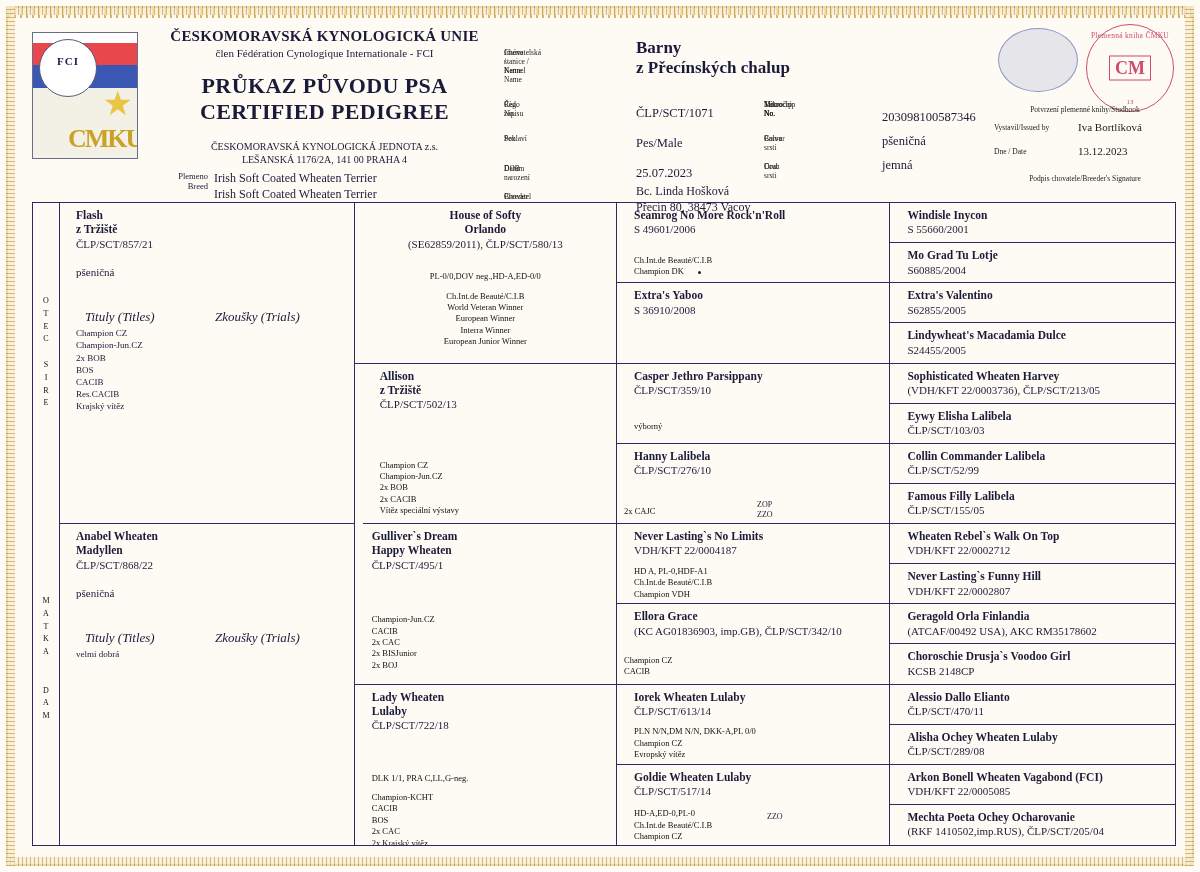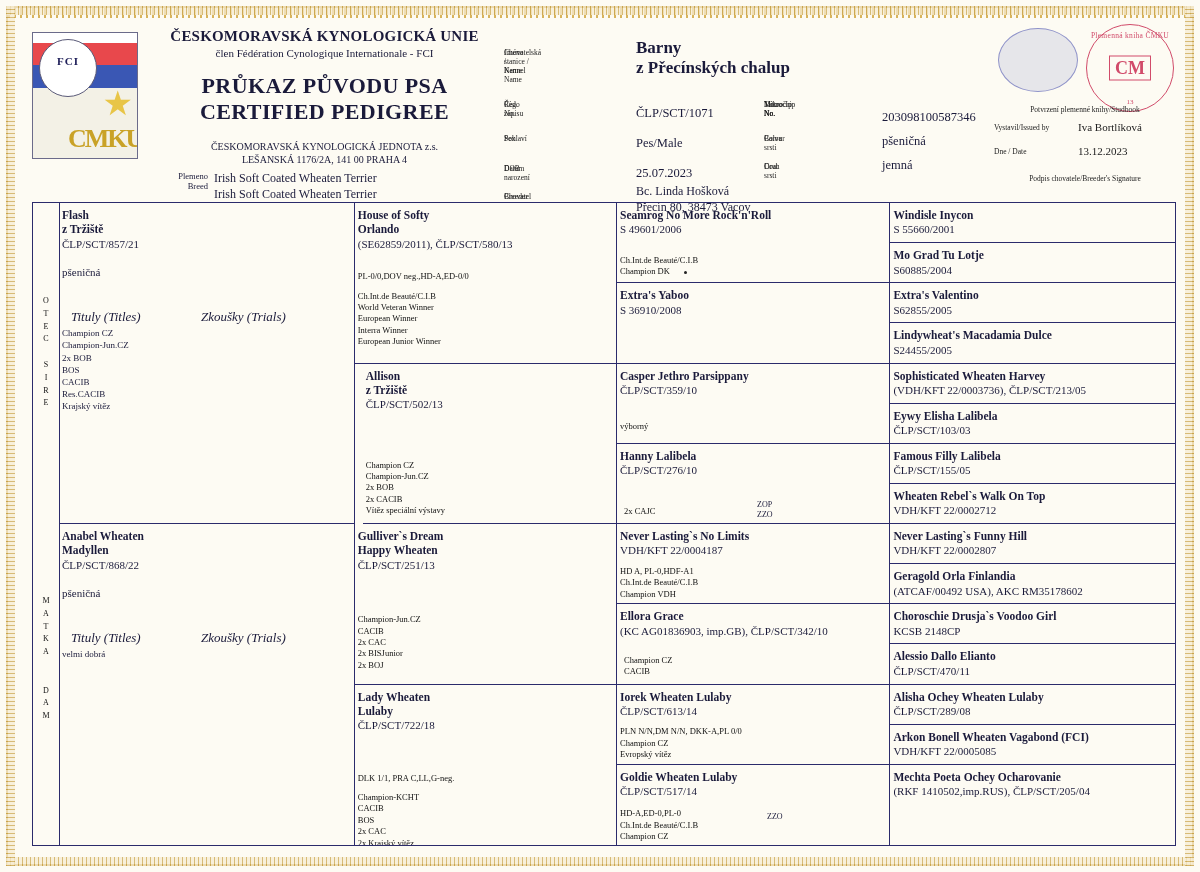--- a/index.html
+++ b/index.html
@@ -128,21 +128,21 @@
     font-size:8px;letter-spacing:0;text-align:center;color:#111;
   }
   .lbl-col span{position:absolute;left:0;right:0;line-height:1.6;}
   .cols{position:absolute;left:26px;right:0;top:0;bottom:0;}
   .col{position:absolute;top:0;bottom:0;border-right:1px solid #2b2b6b;box-sizing:border-box;}
   .col:last-child{border-right:none;}
   .c1{left:0;width:26.5%;}
   .c2{left:26.5%;width:23.5%;}
   .c3{left:50%;width:24.5%;}
   .c4{left:74.5%;width:25.5%;}
-  .cell{position:relative;border-bottom:1px solid #2b2b6b;box-sizing:border-box;padding:5px 3px;overflow:hidden;}
+  .cell{position:relative;border-bottom:1px solid #2b2b6b;box-sizing:border-box;padding:5px 17px;overflow:hidden;}
   .cell:last-child{border-bottom:none;}
   .nm{font-size:11.5px;font-weight:bold;line-height:1.25;}
   .reg{font-size:11px;line-height:1.3;}
   .sm{font-size:8.5px;line-height:1.35;color:#111;}
   .sm2{font-size:9px;line-height:1.35;}
   .mt8{margin-top:8px;}
   .mt14{margin-top:14px;}
   .mt20{margin-top:20px;}
   .titles-row{position:relative;margin-top:18px;font-size:13px;font-style:italic;margin-left:9px;}
   .titles-row .b{position:absolute;left:130px;top:0;}
@@ -317,21 +317,21 @@
               <span>Tituly (Titles)</span>
               <span class="b">Zkoušky (Trials)</span>
             </div>
             <div class="sm2" style="margin-top:2px;">
               <div>velmi dobrá</div>
             </div>
           </div>
         </div>
 
         <div class="col c2">
-          <div class="cell" style="height:25%;">
+          <div class="cell" style="height:25%;text-align:center;">
             <div class="nm">House of Softy</div>
             <div class="nm">Orlando</div>
             <div class="reg">(SE62859/2011), ČLP/SCT/580/13</div>
             <div class="sm mt20">PL-0/0,DOV neg.,HD-A,ED-0/0</div>
             <div class="sm mt8">
               <div>Ch.Int.de Beauté/C.I.B</div>
               <div>World Veteran Winner</div>
               <div>European Winner</div>
               <div>Interra Winner</div>
               <div>European Junior Winner</div>
@@ -345,21 +345,21 @@
               <div>Champion CZ</div>
               <div>Champion-Jun.CZ</div>
               <div>2x BOB</div>
               <div>2x CACIB</div>
               <div>Vítěz speciální výstavy</div>
             </div>
           </div>
           <div class="cell" style="height:25%;">
             <div class="nm">Gulliver`s Dream</div>
             <div class="nm">Happy Wheaten</div>
-            <div class="reg">ČLP/SCT/251/13</div>
+            <div class="reg">ČLP/SCT/495/1</div>
             <div class="sm" style="margin-top:42px;">
               <div>Champion-Jun.CZ</div>
               <div>CACIB</div>
               <div>2x CAC</div>
               <div>2x BISJunior</div>
               <div>2x BOJ</div>
             </div>
           </div>
           <div class="cell" style="height:25%;">
             <div class="nm">Lady Wheaten</div>
@@ -458,20 +458,24 @@
           </div>
           <div class="cell" style="height:6.25%;">
             <div class="nm">Sophisticated Wheaten Harvey</div>
             <div class="reg">(VDH/KFT 22/0003736), ČLP/SCT/213/05</div>
           </div>
           <div class="cell" style="height:6.25%;">
             <div class="nm">Eywy Elisha Lalibela</div>
             <div class="reg">ČLP/SCT/103/03</div>
           </div>
           <div class="cell" style="height:6.25%;">
+            <div class="nm">Collin Commander Lalibela</div>
+            <div class="reg">ČLP/SCT/52/99</div>
+          </div>
+          <div class="cell" style="height:6.25%;">
             <div class="nm">Famous Filly Lalibela</div>
             <div class="reg">ČLP/SCT/155/05</div>
           </div>
           <div class="cell" style="height:6.25%;">
             <div class="nm">Wheaten Rebel`s Walk On Top</div>
             <div class="reg">VDH/KFT 22/0002712</div>
           </div>
           <div class="cell" style="height:6.25%;">
             <div class="nm">Never Lasting`s Funny Hill</div>
             <div class="reg">VDH/KFT 22/0002807</div>

